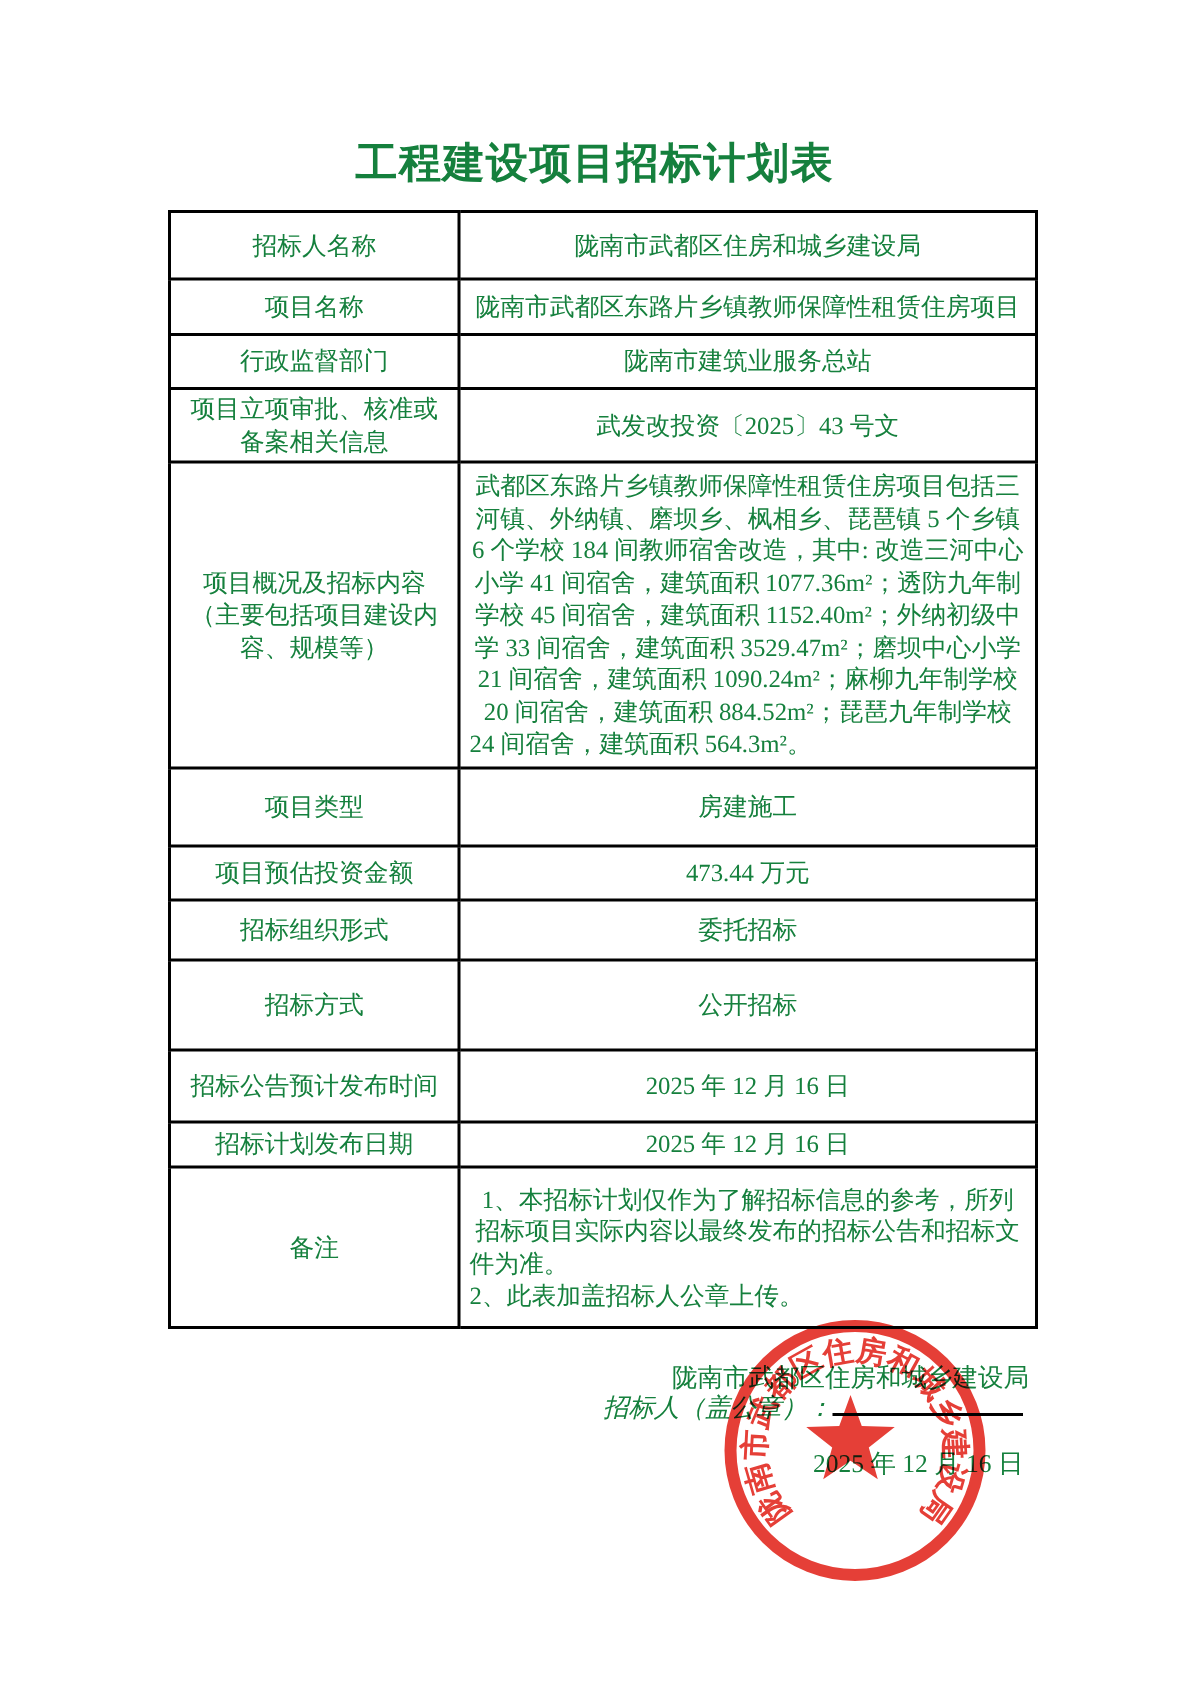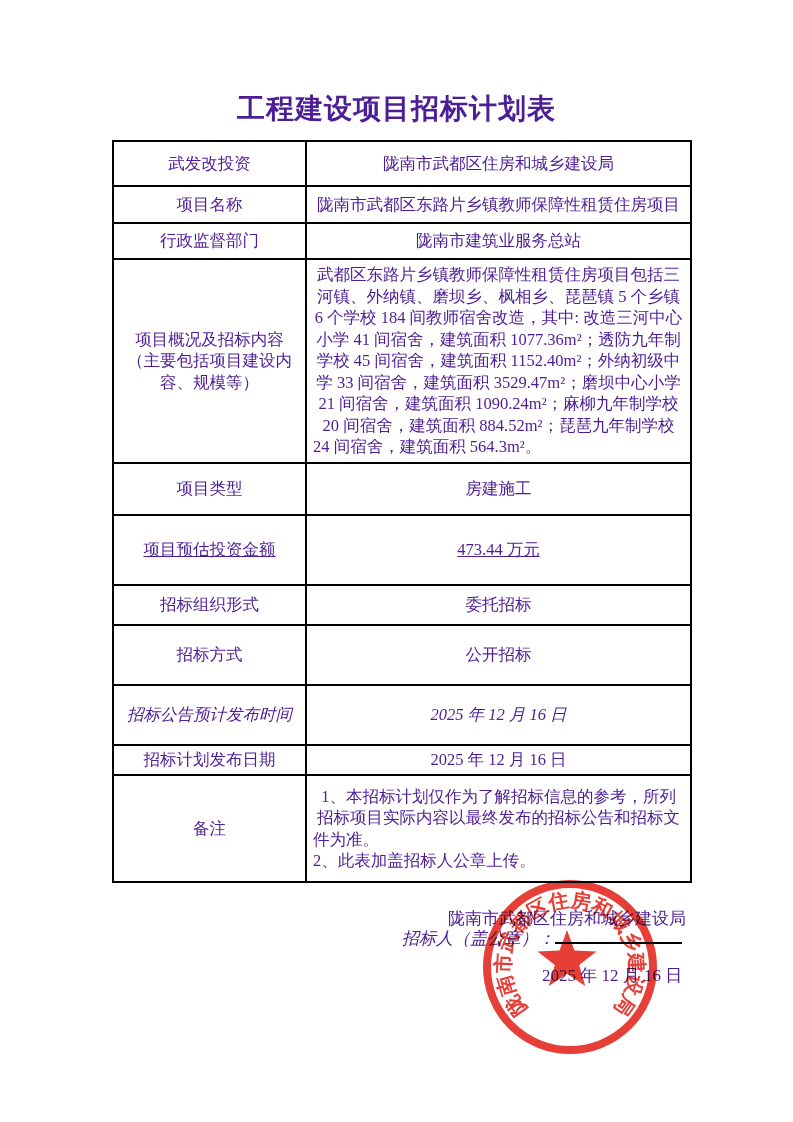--- a/index.html
+++ b/index.html
@@ -1,18 +1,18 @@
 <!DOCTYPE html>
 <html><head>
 <meta charset="utf-8">
 <style>
   html,body { margin:0; padding:0; background:#ffffff; }
   .page {
     position:relative; width:793px; height:1122px; background:#ffffff;
-    font-family:"Liberation Serif","DejaVu Serif",serif; color:#4c1d95;
+    font-family:"Liberation Serif","DejaVu Serif",serif; color:#15803d;
     overflow:hidden;
   }
   .title {
     position:absolute; top:90px; left:0; width:793px; text-align:center;
     font-family:"Liberation Sans","DejaVu Sans",sans-serif;
     font-weight:bold; font-size:28px; letter-spacing:1px;
   }
   table.doc {
     position:absolute; left:112px; top:140px; width:578px;
     border-collapse:collapse; table-layout:fixed;
@@ -25,24 +25,24 @@
   td.cell-label { }
   td.cell-left { text-align:left; text-align-last:left; padding:5px 8px 5px 8px; }
   td.cell-justify { text-align:justify;margin-top:32px; }
   .pre { white-space:pre-line; }
   tr.r0  { height:45px; }
   tr.r1  { height:37px; }
   tr.r2  { height:36px; }
   tr.r3  { height:40px; }
   tr.r4  { height:204px; }
   tr.r5  { height:52px;margin-top:44px; }
-  tr.r6  { height:70px;text-decoration:underline; }
+  tr.r6  { height:36px; }
   tr.r7  { height:40px; }
   tr.r8  { height:60px; }
-  tr.r9  { height:60px;font-style:italic; }
+  tr.r9  { height:48px; }
   tr.r10 { height:30px;padding-left:16px; }
   tr.r11 { height:107px; }
 
   .footer-org  { position:absolute; left:448px; top:907px; font-size:17px; }
   .footer-sign { position:absolute; left:402px; top:927px; font-size:17px;font-style:italic; }
   .sign-underline {
     display:inline-block; width:127px; height:1px;
     border-bottom:2px solid #000; vertical-align:baseline; margin-left:0;
   }
   .footer-date { position:absolute; left:542px; top:964px; font-size:17px; }
@@ -63,30 +63,34 @@
 
   <div class="title">工程建设项目招标计划表</div>
 
   <table class="doc">
     <colgroup>
         <col style="width:193px">
         <col style="width:385px">
       </colgroup>
     <tbody>
         <tr class="r0">
-      <td class="cell-label">武发改投资</td>
+      <td class="cell-label">招标人名称</td>
       <td>陇南市武都区住房和城乡建设局</td>
     </tr>
     <tr class="r1">
       <td class="cell-label">项目名称</td>
       <td>陇南市武都区东路片乡镇教师保障性租赁住房项目</td>
     </tr>
     <tr class="r2">
       <td class="cell-label">行政监督部门</td>
       <td>陇南市建筑业服务总站</td>
+    </tr>
+    <tr class="r3">
+      <td class="cell-label">项目立项审批、核准或备案相关信息</td>
+      <td>武发改投资〔2025〕43 号文</td>
     </tr>
     <tr class="r4">
       <td class="cell-label">项目概况及招标内容（主要包括项目建设内容、规模等）</td>
       <td class="cell-left cell-justify">武都区东路片乡镇教师保障性租赁住房项目包括三河镇、外纳镇、磨坝乡、枫相乡、琵琶镇 5 个乡镇 6 个学校 184 间教师宿舍改造，其中: 改造三河中心小学 41 间宿舍，建筑面积 1077.36m²；透防九年制学校 45 间宿舍，建筑面积 1152.40m²；外纳初级中学 33 间宿舍，建筑面积 3529.47m²；磨坝中心小学 21 间宿舍，建筑面积 1090.24m²；麻柳九年制学校 20 间宿舍，建筑面积 884.52m²；琵琶九年制学校 24 间宿舍，建筑面积 564.3m²。</td>
     </tr>
     <tr class="r5">
       <td class="cell-label">项目类型</td>
       <td>房建施工</td>
     </tr>
     <tr class="r6">

